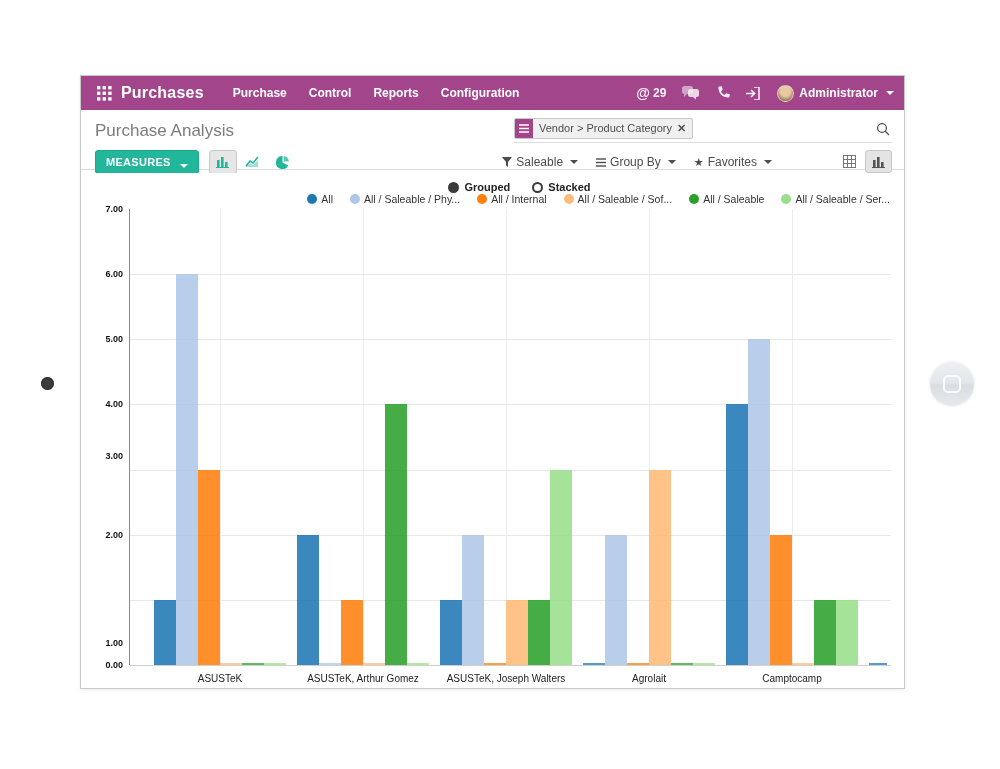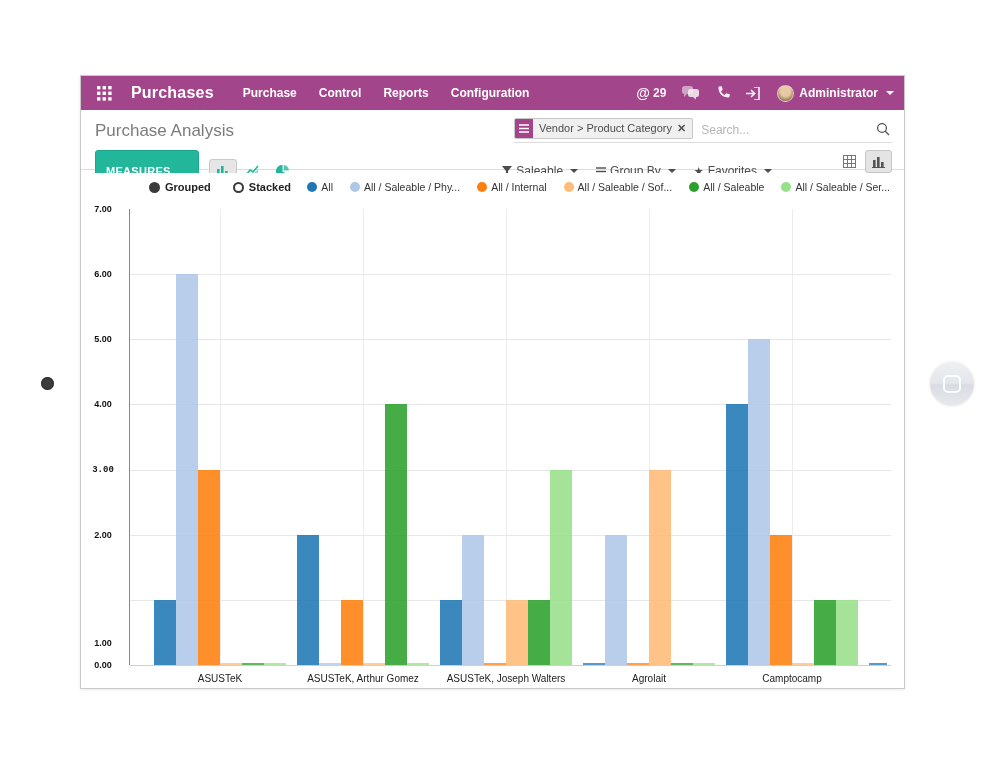--- a/index.html
+++ b/index.html
@@ -14,21 +14,21 @@
   .home-btn .sq { position:absolute; left:13px; top:13px; width:18px; height:18px; border:2px solid #fbfcfd; border-radius:5px; }
 
   
   .window { position:absolute; left:80px; top:75px; width:825px; height:614px; background:#fff;
             border:1px solid #c9c9c9; box-shadow:0 1px 3px rgba(0,0,0,0.08); }
 
   
   .navbar { position:absolute; left:0; top:0; right:0; height:34px; background:#a3458b; color:#fff;
             display:flex; align-items:center; padding:0 10px; }
   .apps-btn { width:26px; height:26px; display:flex; align-items:center; justify-content:center; cursor:pointer; }
-  .brand { font-size:16px; font-weight:bold; margin:0 18px 0 14px; letter-spacing:.2px; }
+  .brand { font-size:16px; font-weight:bold; margin:0 18px 0 4px; letter-spacing:.2px; }
   .nav-menu { display:flex; align-items:center; height:100%; }
   .nav-item { font-size:12px; font-weight:bold; padding:0 11px; height:100%; display:flex; align-items:center; cursor:pointer; }
   .nav-right { margin-left:auto; display:flex; align-items:center; gap:16px; }
   .nav-right .ico { opacity:.92; display:flex; align-items:center; }
   .msg-count { font-size:12px; font-weight:bold; display:flex; align-items:center; gap:3px; }
   .msg-count .at { font-size:14px; font-weight:bold; }
   .user { display:flex; align-items:center; gap:5px; font-size:12px; font-weight:bold; cursor:pointer; }
   .avatar { width:17px; height:17px; border-radius:50%; background:radial-gradient(circle at 50% 35%, #e8c9a6 0 40%, #9a7a58 75%, #6e563c 100%); border:1px solid rgba(255,255,255,.5); }
   .caret { display:inline-block; width:0; height:0; border-left:4px solid transparent; border-right:4px solid transparent; border-top:4px solid currentColor; margin-left:3px; }
 
@@ -40,44 +40,44 @@
   .facet { display:flex; align-items:stretch; border:1px solid #c8c8c8; border-radius:2px; overflow:hidden; font-size:11px; background:#f0f0f0; }
   .facet-icon { background:#a3458b; display:flex; align-items:center; justify-content:center; width:18px; }
   .facet-label { padding:3px 4px 3px 6px; color:#4c4c4c; white-space:nowrap; }
   .facet-close { padding:3px 6px 3px 1px; color:#555; font-weight:bold; cursor:pointer; font-size:11px; }
   .search-input { border:0; outline:0; flex:1; font-size:12px; color:#444; padding:4px 20px 2px 8px; font-family:"Liberation Sans",sans-serif; }
   .search-input::placeholder { color:#b5b5b5; }
   .search-mag { position:absolute; right:2px; top:4px; cursor:pointer; }
 
   .cp-row2 { display:flex; align-items:center; margin-top:7px; }
   .measures-btn { background:#22b79b; color:#fff; font-size:11px; font-weight:bold; border:1px solid #1ca78d;
-                  border-radius:3px; padding:14px 10px; display:flex; align-items:flex-end; gap:6px; cursor:pointer; letter-spacing:.3px; }
+                  border-radius:3px; padding:5px 10px; display:flex; align-items:flex-end; gap:6px; cursor:pointer; letter-spacing:.3px; }
   .ctype-group { display:flex; align-items:center; margin-left:10px; gap:2px; }
   .ctype-btn { width:28px; height:24px; display:flex; align-items:center; justify-content:center; border-radius:3px; border:1px solid transparent; cursor:pointer; }
   .ctype-btn.active { background:#e6e6e6; border-color:#c9c9c9; }
   .cp-menus { margin-left:auto; display:flex; align-items:center; gap:18px; font-size:12px; color:#4c4c4c; margin-right:120px; }
   .cp-menu { display:flex; align-items:center; gap:4px; cursor:pointer; }
   .cp-menu .caret { color:#4c4c4c; }
   .switcher { position:absolute; right:12px; top:40px; display:flex; gap:2px; }
   .sw-btn { width:27px; height:23px; display:flex; align-items:center; justify-content:center; border-radius:3px; border:1px solid transparent; cursor:pointer; }
   .sw-btn.active { background:#e4e4e4; border-color:#c6c6c6; }
 
   
   .chart-region { position:absolute; left:0; top:97px; right:0; bottom:0; background:#fff; }
-  .chart-toolbar { display:flex; align-items:center; padding:8px 14px 0 68px; }
+  .chart-toolbar { display:flex; align-items:center; padding:8px 14px 0 68px;flex-direction:column; }
   .mode-radios { display:flex; align-items:center; gap:22px; }
   .radio-opt { display:flex; align-items:center; gap:5px; font-size:11px; color:#222; cursor:pointer; font-weight:bold;}
   .radio-circ { width:11px; height:11px; border-radius:50%; border:2px solid #3b3b3b; background:#fff; }
   .radio-circ.sel { background:#3b3b3b; }
   .legend { margin-left:auto; display:flex; align-items:center; gap:17px; }
   .legend-item { display:flex; align-items:center; gap:4px; font-size:10.5px; color:#333; cursor:pointer; white-space:nowrap; }
   .legend-dot { width:10px; height:10px; border-radius:50%; }
 
   .plot-wrap { position:absolute; left:0; top:26px; right:0; bottom:0; }
-  .ytick { position:absolute; width:40px; text-align:center; font-size:9px; font-weight:bold; color:#111; }
+  .ytick { position:absolute; width:40px; text-align:right; font-size:9px; font-weight:bold; color:#111; }
   .plot { position:absolute; left:48px; top:10px; width:762px; height:456px; border-left:1px solid #8a8a8a; }
   .hgrid { position:absolute; left:0; right:0; height:1px; background:#e7e7e7; }
   .vgrid { position:absolute; top:0; bottom:0; width:1px; background:#ececec; }
   .baseline { position:absolute; left:0; right:0; bottom:-1px; height:1px; background:#cfcfcf; }
   .bar { position:absolute; bottom:0; width:22px; opacity:.88; }
   .bar.zero { height:2px; opacity:.75; }
   .xlabel { position:absolute; top:464px; font-size:10px; color:#222; text-align:center; width:160px; margin-left:-80px; white-space:nowrap; }
 </style>
 </head>
 <body>
@@ -154,21 +154,20 @@
                 <g stroke="#ffffff" stroke-width="1.6">
                   <line x1="0" y1="1" x2="10" y2="1"></line>
                   <line x1="0" y1="4.5" x2="10" y2="4.5"></line>
                   <line x1="0" y1="8" x2="10" y2="8"></line>
                 </g>
               </svg>
           </span>
           <span class="facet-label">Vendor &gt; Product Category</span>
           <span class="facet-close">✕</span>
         </div>
-        <input class="search-input" type="text" placeholder="Search..." style="">
         <span class="search-mag">
           <svg width="14" height="14" viewBox="0 0 14 14">
               <circle cx="6" cy="6" r="4.4" fill="none" stroke="#555" stroke-width="1.3"></circle>
               <line x1="9.3" y1="9.3" x2="13" y2="13" stroke="#555" stroke-width="1.3"></line>
             </svg>
         </span>
       </div>
     </div>
     <div class="cp-row2">
       <button class="measures-btn">
@@ -337,20 +336,20 @@
           <div class="bar zero" style="left: 662px; background: rgb(255, 187, 120);"></div>
           <div class="bar" style="left: 684px; background: rgb(44, 160, 44); height: 65.1429px;"></div>
           <div class="bar" style="left: 706px; background: rgb(152, 223, 138); height: 65.1429px;"></div>
           <div class="xlabel" style="left: 662px;">Camptocamp</div>
           <div class="bar zero" style="left: 739px; width: 18px; background: rgb(31, 119, 180);"></div>
         </div>
     <div class="ytick" style="left: 2px; top: 5px;">7.00</div>
         <div class="ytick" style="left: 2px; top: 70.1429px;">6.00</div>
         <div class="ytick" style="left: 2px; top: 135.286px;">5.00</div>
         <div class="ytick" style="left: 2px; top: 200.429px;">4.00</div>
-        <div class="ytick" style="left: 2px; top: 266px; font-family: Liberation Mono, monospace;">3.00</div>
+        <div class="ytick" style="left: 2px; top: 252px;">3.00</div>
         <div class="ytick" style="left: 2px; top: 330.714px;">2.00</div>
         <div class="ytick" style="left: 2px; top: 395.857px; margin-top: 43px;">1.00</div>
         <div class="ytick" style="left: 2px; top: 461px;">0.00</div>
       </div>
   </div>
 
 </div>
 
 </body></html>

